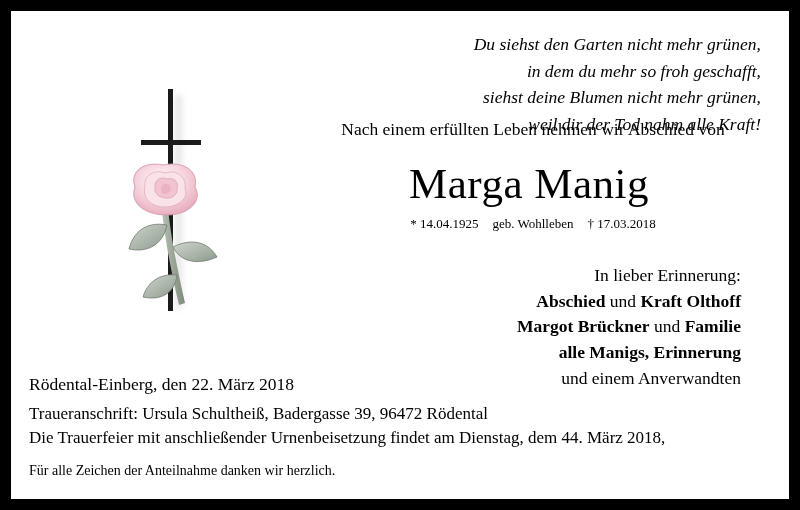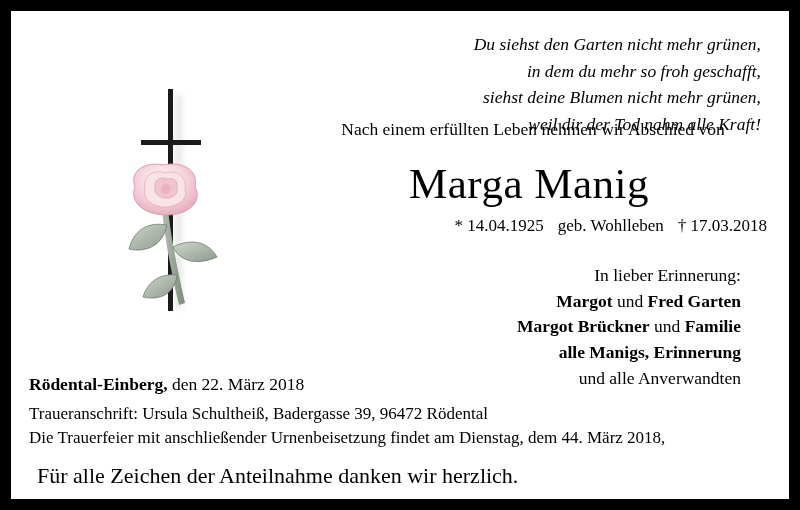--- a/index.html
+++ b/index.html
@@ -102,56 +102,56 @@
     font-size: 43px;
     letter-spacing: 0.5px;
     line-height: 1.15;
     margin-top: 8px;
   }
   .dates {
     position: absolute;
     left: 288px;
     right: 22px;
     top: 205px;
-    text-align: right;
-    font-size: 17px;
+    text-align: center;
+    font-size: 13px;
   }
   .dates .sp { display: inline-block; width: 14px; }
   .memory {
     position: absolute;
     left: 280px;
     right: 48px;
     top: 252px;
     text-align: right;
     font-size: 17.5px;
     line-height: 1.47;
   }
   .memory .b { font-weight: bold; }
 
   .place-line {
     position: absolute;
     left: 18px;
     top: 363px;
     font-size: 17.5px;
   }
-  .place-line .b { font-weight: bold; }
+  .place-line .b { font-weight: normal; }
 
   .details {
     position: absolute;
     left: 18px;
     top: 391px;
     font-size: 17px;
     line-height: 1.42;
   }
   .details div { white-space: nowrap; }
   .thanks {
     position: absolute;
-    left: 26px;
+    left: 18px;
     top: 452px;
-    font-size: 22px;
+    font-size: 14px;
   }
 </style>
 </head>
 <body>
 
 <div class="obituary">
   <div class="inner">
 
     <div class="symbol">
       <div class="shadow"></div>
@@ -199,27 +199,27 @@
 
     <div class="name">Marga Manig</div>
 
     <div class="dates">
       <span>* 14.04.1925</span><span class="sp"></span><span>geb. Wohlleben</span><span class="sp"></span><span>† 17.03.2018</span>
     </div>
 
     <div class="memory">
       <div>In lieber Erinnerung:</div>
       <div>
-        <span class="b">Margot</span><span> und </span><span class="b">Fred Garten</span>
+        <span class="b">Abschied</span><span> und </span><span class="b">Kraft Olthoff</span>
       </div>
       <div>
         <span class="b">Margot Brückner</span><span> und </span><span class="b">Familie</span>
       </div>
       <div class="b">alle Manigs, Erinnerung</div>
-      <div>und alle Anverwandten</div>
+      <div>und einem Anverwandten</div>
     </div>
 
     <div class="place-line">
       <span class="b">Rödental-Einberg,</span><span> den 22. März 2018</span>
     </div>
 
     <div class="details">
       <div>Traueranschrift: Ursula Schultheiß, Badergasse 39, 96472 Rödental</div>
       <div>Die Trauerfeier mit anschließender Urnenbeisetzung findet am Dienstag, dem  44. März 2018,</div>
     </div>

